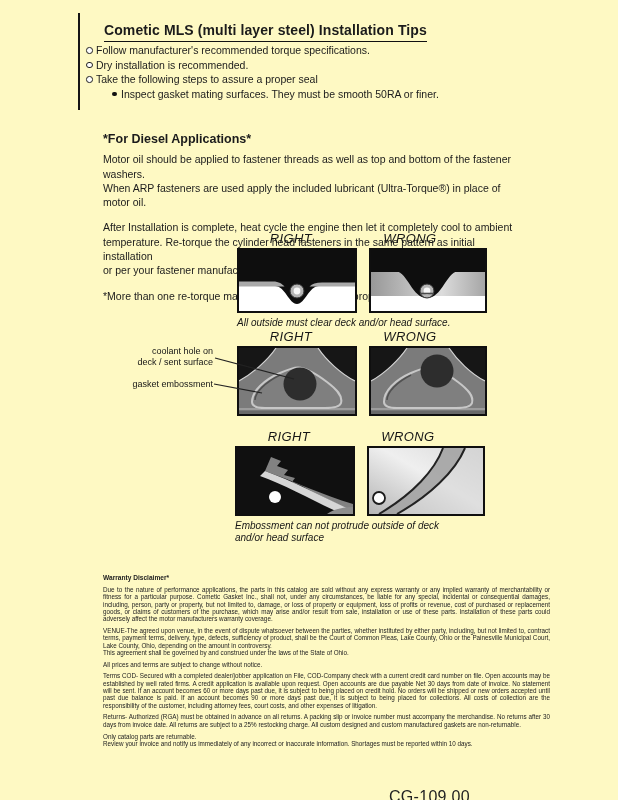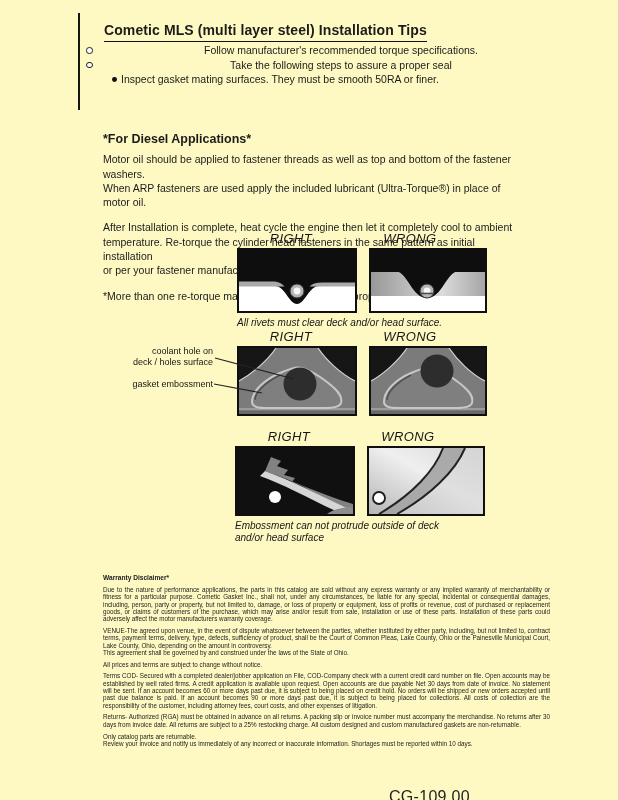--- a/index.html
+++ b/index.html
@@ -2,21 +2,21 @@
 <html><head>
 <meta charset="utf-8">
 <style>
   html,body{margin:0;padding:0;background:#e8e8e8;}
   .page{position:relative;width:618px;height:800px;background:#fef9c3;overflow:hidden;
         font-family:"Liberation Sans",sans-serif;color:#1b1b1b;}
   .vline{position:absolute;left:78px;top:13px;width:2px;height:97px;background:#151515;}
   .title{position:absolute;left:104px;top:22px;font-size:14px;font-weight:bold;
          border-bottom:1.6px solid #111;padding-bottom:3px;letter-spacing:.1px;}
   .bullets{position:absolute;left:86px;top:43px;font-size:10.5px;line-height:14.5px;width:500px;}
-  .b-item{position:relative;padding-left:10px;text-align:center;}
+  .b-item{position:relative;padding-left:10px;}
   .b-item .marker{position:absolute;left:0;top:4px;width:4.5px;height:4.5px;border:1.1px solid #222;
           border-radius:50%;background:#fff;}
   .sb-item{position:relative;padding-left:9px;margin-left:26px;}
   .sb-item .marker{position:absolute;left:0;top:5px;width:4.8px;height:4.8px;border-radius:50%;background:#111;}
   .diesel{position:absolute;left:103px;top:132px;width:420px;font-size:10.5px;line-height:14.3px;}
   .diesel h2{font-size:12.5px;font-weight:bold;margin:0 0 6px 0;}
   .diesel p{margin:0 0 11px 0;white-space:pre-line;}
   .diag{position:absolute;left:237px;width:226px;font-style:italic;}
   .diag-headers{display:flex;font-size:13px;letter-spacing:.4px;color:#161616;margin-bottom:2px;}
   .diag-headers span{display:block;text-align:center;}
@@ -42,20 +42,24 @@
 
   <div class="title">Cometic MLS (multi layer steel) Installation Tips</div>
 
   <div class="bullets">
     <div class="b-item">
       <span class="marker"></span>
       <span>Follow manufacturer's recommended torque specifications.</span>
     </div>
     <div class="b-item">
       <span class="marker"></span>
+      <span>Dry installation is recommended.</span>
+    </div>
+    <div class="b-item">
+      <span class="marker"></span>
       <span>Take the following steps to assure a proper seal</span>
     </div>
     <div class="sb-item">
       <span class="marker"></span>
       <span>Inspect gasket mating surfaces.  They must be smooth 50RA or finer.</span>
     </div>
   </div>
 
   <div class="diesel">
     <h2>*For Diesel Applications*</h2>
@@ -95,21 +99,21 @@
           <rect x="0" y="0" width="114" height="61" fill="#0e0e0e"></rect>
           <path d="M0,22 H114 V46 H0 Z" fill="url(#g1)"></path>
           <rect x="0" y="46" width="114" height="15" fill="#ffffff"></rect>
           <path d="M25,21 H87 C75,23 71,48 56,48 C41,48 37,23 25,21 Z" fill="#0e0e0e"></path>
           <circle cx="56" cy="41" r="7" fill="#b5b5b5" stroke="#333" stroke-width="1"></circle>
           <circle cx="56" cy="41" r="3.4" fill="#f7f7f7"></circle>
           <line x1="49.4" y1="43.5" x2="62.6" y2="43.5" stroke="#4a4a4a" stroke-width="1.6"></line>
         </svg>
       </div>
     </div>
-    <div class="caption">All rivets must clear deck and/or head surface.</div>
+    <div class="caption">All outside must clear deck and/or head surface.</div>
   </div>
 
   <div class="diag" style="top:329px;">
     <div class="diag-headers">
       <span class="dh-l">RIGHT</span>
       <span class="dh-r">WRONG</span>
     </div>
     <div class="panels">
       <div class="panel p-l">
         <svg width="116" height="66" viewBox="0 0 116 66">
@@ -136,21 +140,21 @@
           <path d="M78,0 C86,12 100,26 114,33" stroke="#d4d4d4" stroke-width="1.2" fill="none"></path>
           <path d="M13,54 C13,43 24,32 40,25 C48,21.5 54,19.5 58,19.5 C64,19.5 75,25 87,34 C97,41.5 103,48 101,55 C100,58.5 94,60 85,60 H26 C17,60 13,58.5 13,54 Z" fill="#7f7f7f" stroke="#c7c7c7" stroke-width="2"></path>
           <path d="M16,52 C16,44 26,34 40,27" stroke="#2c2c2c" stroke-width="1.5" fill="none" opacity="0.55"></path>
           <circle cx="66" cy="23" r="16.5" fill="#2d2d2d"></circle>
         </svg>
       </div>
     </div>
   </div>
 
   <div class="ann" style="left:118px;top:346px;width:95px;white-space:pre-line;">coolant hole on
-deck / holes surface</div>
+deck / sent surface</div>
   <div class="ann" style="left:108px;top:379px;width:105px;">gasket embossment</div>
   <svg class="leader" viewBox="0 0 100 50">
     <line x1="3" y1="6" x2="82" y2="27" stroke="#222" stroke-width="1.1"></line>
     <line x1="2" y1="32" x2="50" y2="41" stroke="#222" stroke-width="1.1"></line>
   </svg>
 
   <div class="diag" style="top:429px;left:235px;">
     <div class="diag-headers">
       <span class="dh-l">RIGHT</span>
       <span class="dh-r">WRONG</span>

